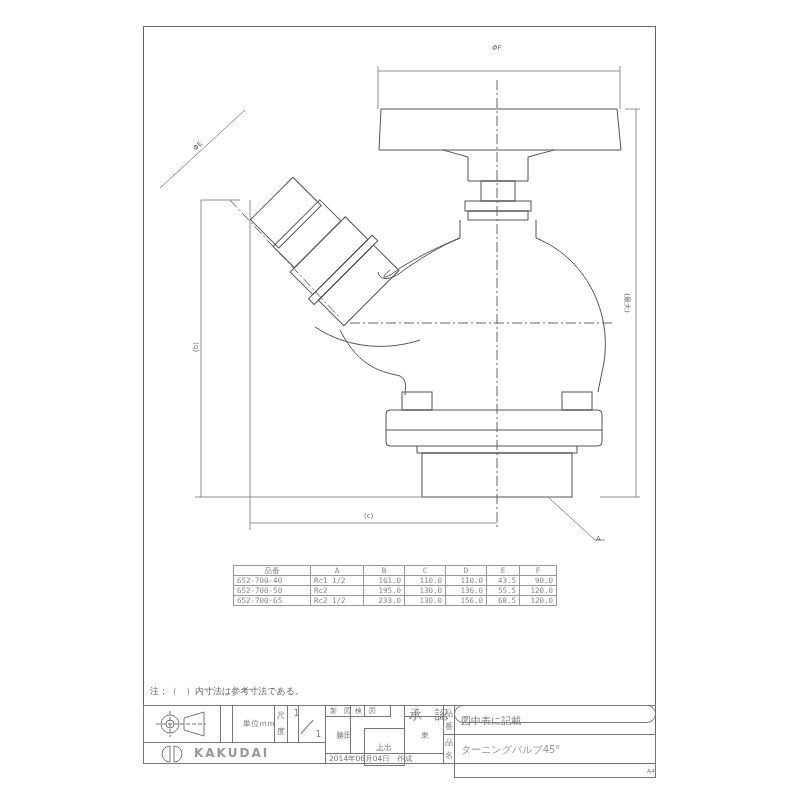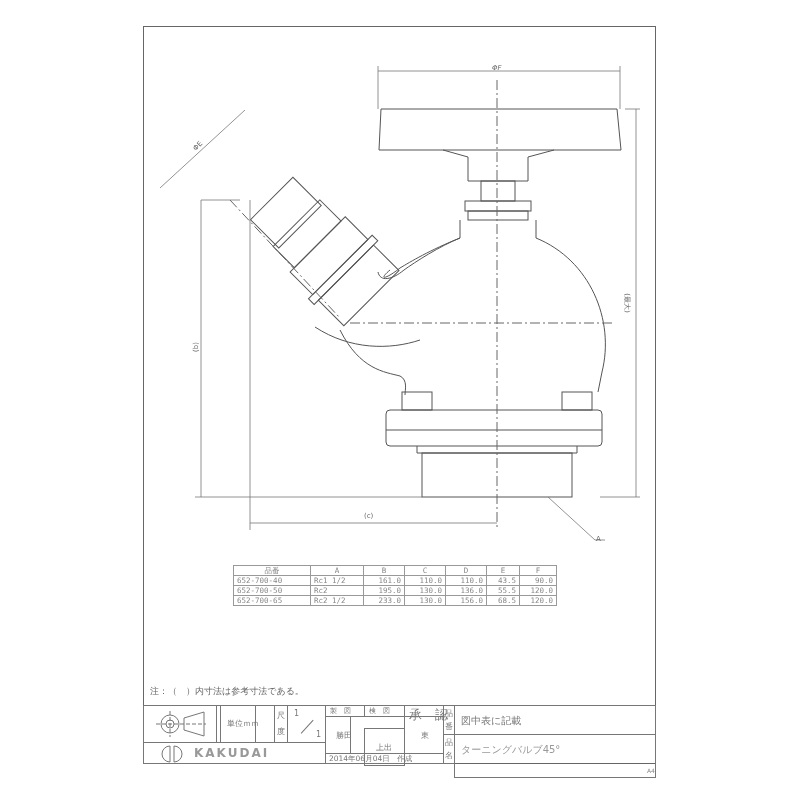--- a/index.html
+++ b/index.html
@@ -81,21 +81,21 @@
     <line x1="201" y1="200" x2="201" y2="497"></line>
     <line x1="201" y1="200" x2="240" y2="200"></line>
     <line x1="250" y1="200" x2="250" y2="530"></line>
     <line x1="250" y1="523" x2="497" y2="523"></line>
     <line x1="160" y1="188" x2="245" y2="110"></line>
     <line x1="548" y1="497" x2="595" y2="540"></line>
     <line x1="595" y1="540" x2="605" y2="540"></line>
   </g>
 </svg>
 
-<span class="dim-text" style="left:492px;top:64px;font-style:italic;">ΦF</span>
+<span class="dim-text" style="left:492px;top:44px;font-style:italic;">ΦF</span>
 <span class="dim-text" style="left:193px;top:142px;transform:rotate(-45deg);">ΦE</span>
 <span class="dim-text" style="left:191px;top:343px;transform:rotate(-90deg);">(b)</span>
 <span class="dim-text" style="left:364px;top:512px;">(c)</span>
 <span class="dim-text" style="left:617px;top:298px;transform:rotate(90deg);">(最大)</span>
 <span class="dim-text" style="left:596px;top:535px;">A</span>
 
 <table class="spec">
   <tbody>
       <tr>
     <td class="c" style="width:70px">品番</td>
@@ -143,21 +143,21 @@
 
   <div class="tb" style="left:143px;top:705px;width:78px;height:38px;">
     <svg width="76" height="36" stroke="#777" fill="none">
       <circle cx="26" cy="18" r="9"></circle>
         <circle cx="26" cy="18" r="4"></circle>
       <line x1="12" y1="18" x2="62" y2="18" stroke-dasharray="4 2"></line>
       <line x1="26" y1="5" x2="26" y2="31" stroke-dasharray="4 2"></line>
       <polygon points="40,12 60,6 60,30 40,24"></polygon>
     </svg>
   </div>
-  <div class="tb" style="left:216px;top:705px;width:40px;height:38px;">
+  <div class="tb" style="left:232px;top:705px;width:67px;height:38px;">
     <span class="tbt" style="left:10px;top:12px;">単位ｍｍ</span>
   </div>
   <div class="tb" style="left:274px;top:705px;width:14px;height:38px;">
     <span class="tbt" style="left:2px;top:4px;">尺</span>
     <span class="tbt" style="left:2px;top:20px;">度</span>
   </div>
   <div class="tb" style="left:287px;top:705px;width:39px;height:38px;">
     <span class="tbt" style="left:6px;top:3px;">1</span>
     <span class="tbt" style="left:12px;top:10px;font-size:16px;">／</span>
     <span class="tbt" style="left:28px;top:24px;">1</span>
@@ -167,21 +167,21 @@
     <svg width="40" height="20" style="position:absolute;left:12px;top:1px;" stroke="#777" fill="none">
       <path d="M14,2 A8,8 0 0 0 14,18 Z"></path>
         <path d="M18,2 A8,8 0 0 1 18,18 Z"></path>
     </svg>
     <span class="tbt" style="left:50px;top:3px;font-size:12px;letter-spacing:2px;color:#999;font-weight:bold;">KAKUDAI</span>
   </div>
 
   <div class="tb" style="left:325px;top:705px;width:40px;height:12px;">
       <span class="tbt" style="left:4px;top:0px;font-size:7px;">製　図</span>
     </div>
-  <div class="tb" style="left:364px;top:705px;width:41px;height:12px;">
+  <div class="tb" style="left:350px;top:705px;width:41px;height:12px;">
       <span class="tbt" style="left:4px;top:0px;font-size:7px;">検　図</span>
     </div>
   <div class="tb" style="left:404px;top:705px;width:40px;height:12px;">
       <span class="tbt" style="left:4px;top:0px;font-size:13px;">承　認</span>
     </div>
   <div class="tb" style="left:325px;top:716px;width:26px;height:38px;">
       <span class="tbt" style="left:10px;top:13px;">勝田</span>
     </div>
   <div class="tb" style="left:364px;top:728px;width:41px;height:38px;">
       <span class="tbt" style="left:11px;top:13px;">上出</span>
@@ -190,21 +190,21 @@
       <span class="tbt" style="left:16px;top:13px;">東</span>
     </div>
   <div class="tb" style="left:325px;top:753px;width:119px;height:11px;">
       <span class="tbt" style="left:3px;top:0px;font-size:7.5px;">2014年06月04日　作成</span>
     </div>
 
   <div class="tb" style="left:443px;top:705px;width:12px;height:30px;">
     <span class="tbt" style="left:1px;top:2px;">品</span>
     <span class="tbt" style="left:1px;top:15px;">番</span>
   </div>
-  <div class="tb" style="left:454px;top:705px;width:202px;height:30px;">
+  <div class="tb" style="left:454px;top:705px;width:202px;height:18px;border-radius:9px;">
     <span class="tbt" style="left:6px;top:8px;font-size:10px;">図中表に記載</span>
   </div>
   <div class="tb" style="left:443px;top:734px;width:12px;height:30px;">
     <span class="tbt" style="left:1px;top:2px;">品</span>
     <span class="tbt" style="left:1px;top:15px;">名</span>
   </div>
   <div class="tb" style="left:454px;top:734px;width:202px;height:44px;">
     <span class="tbt" style="left:6px;top:8px;font-size:10px;color:#999;">ターニングバルブ45°</span>
   </div>
 </div>

